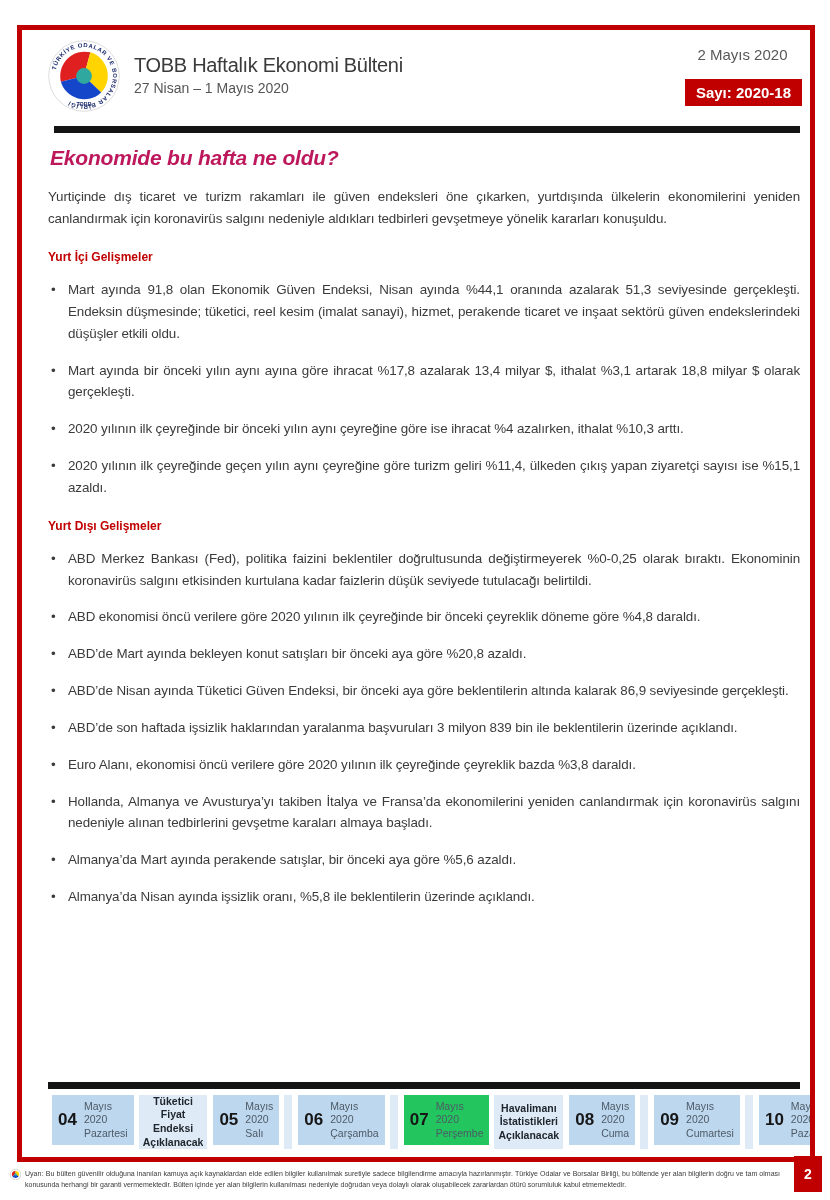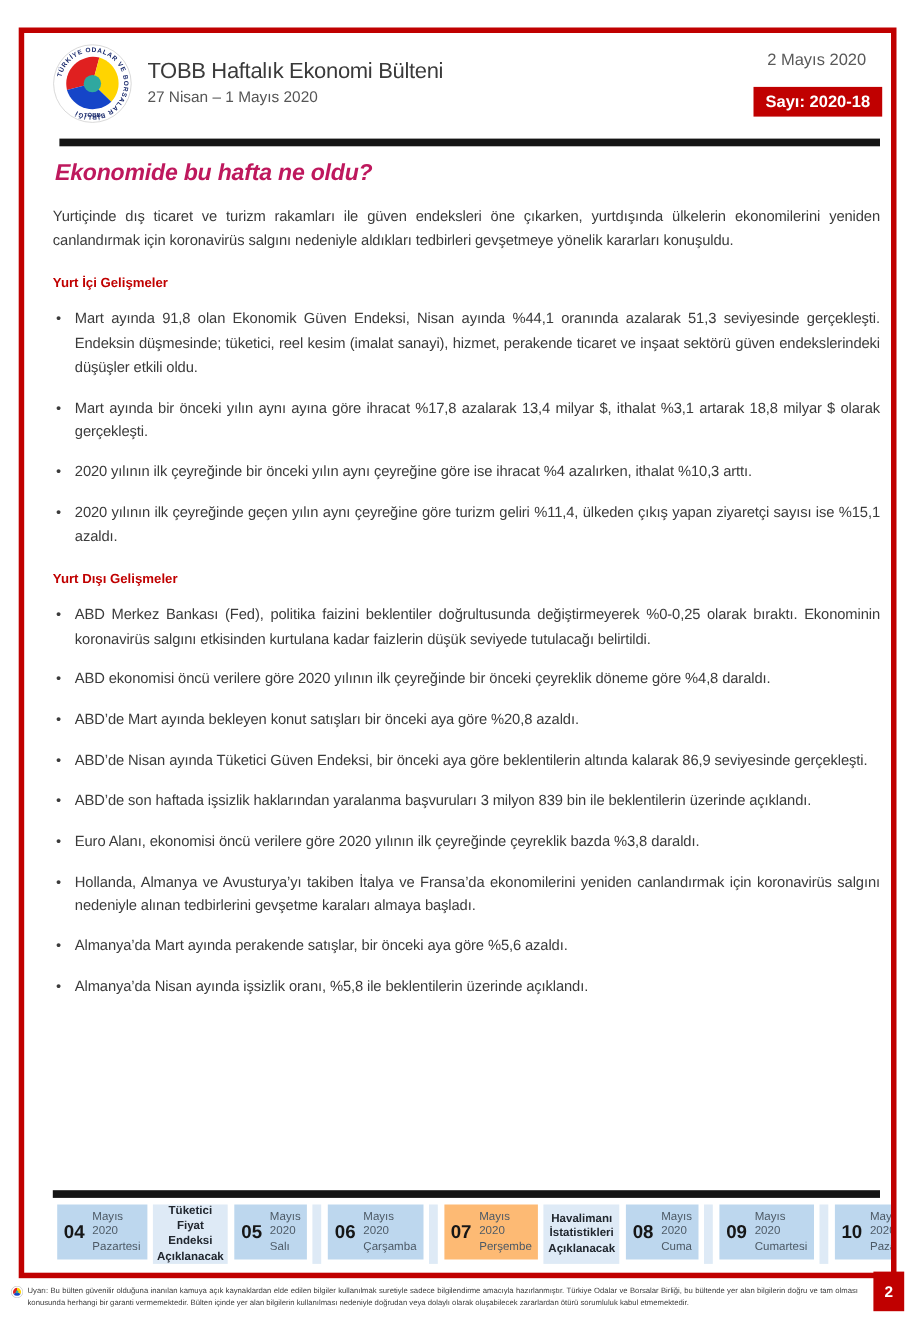--- a/index.html
+++ b/index.html
@@ -37,21 +37,21 @@
   ul.bullets li { position:relative; padding-left:20px; margin-top:15px;
         font-size:13.4px; line-height:1.63; text-align:justify; letter-spacing:-0.1px; }
   ul.bullets li::before { content:"\2022"; position:absolute; left:3px; top:0; color:#3b3b3b; }
 
   
   .calendar-section { position:absolute; left:24px; right:8px; bottom:8px; }
   .cal-grid { display:flex; gap:6px; margin-top:6px; padding:0 6px; }
   .cal-col { flex:1; display:flex; flex-direction:row; gap:5px; }
   .cal-head { background:#BDD7EE; height:50px; display:flex; align-items:center;
               padding:4px 6px; }
-  .cal-col:nth-child(4) .cal-head { background:#fdba74; }
+  .cal-col:nth-child(4) .cal-head { background:#22c55e; }
   .cal-num { font-size:17px; font-weight:bold; color:#161616; margin-right:7px; }
   .cal-meta { font-size:10.5px; color:#4d5a66; line-height:1.25; }
   .cal-body { background:#DEEAF6; height:54px; display:flex; align-items:center;
               justify-content:center; text-align:center; padding:4px; }
   .cal-event { font-size:10.5px; font-weight:bold; color:#20262e; line-height:1.3; }
 
   
   .footer { position:absolute; left:10px; top:1168px; width:770px;
             display:flex; align-items:flex-start; gap:4px; }
   .footer .mini-logo { width:11px; height:11px; flex:0 0 auto; margin-top:1px; }

